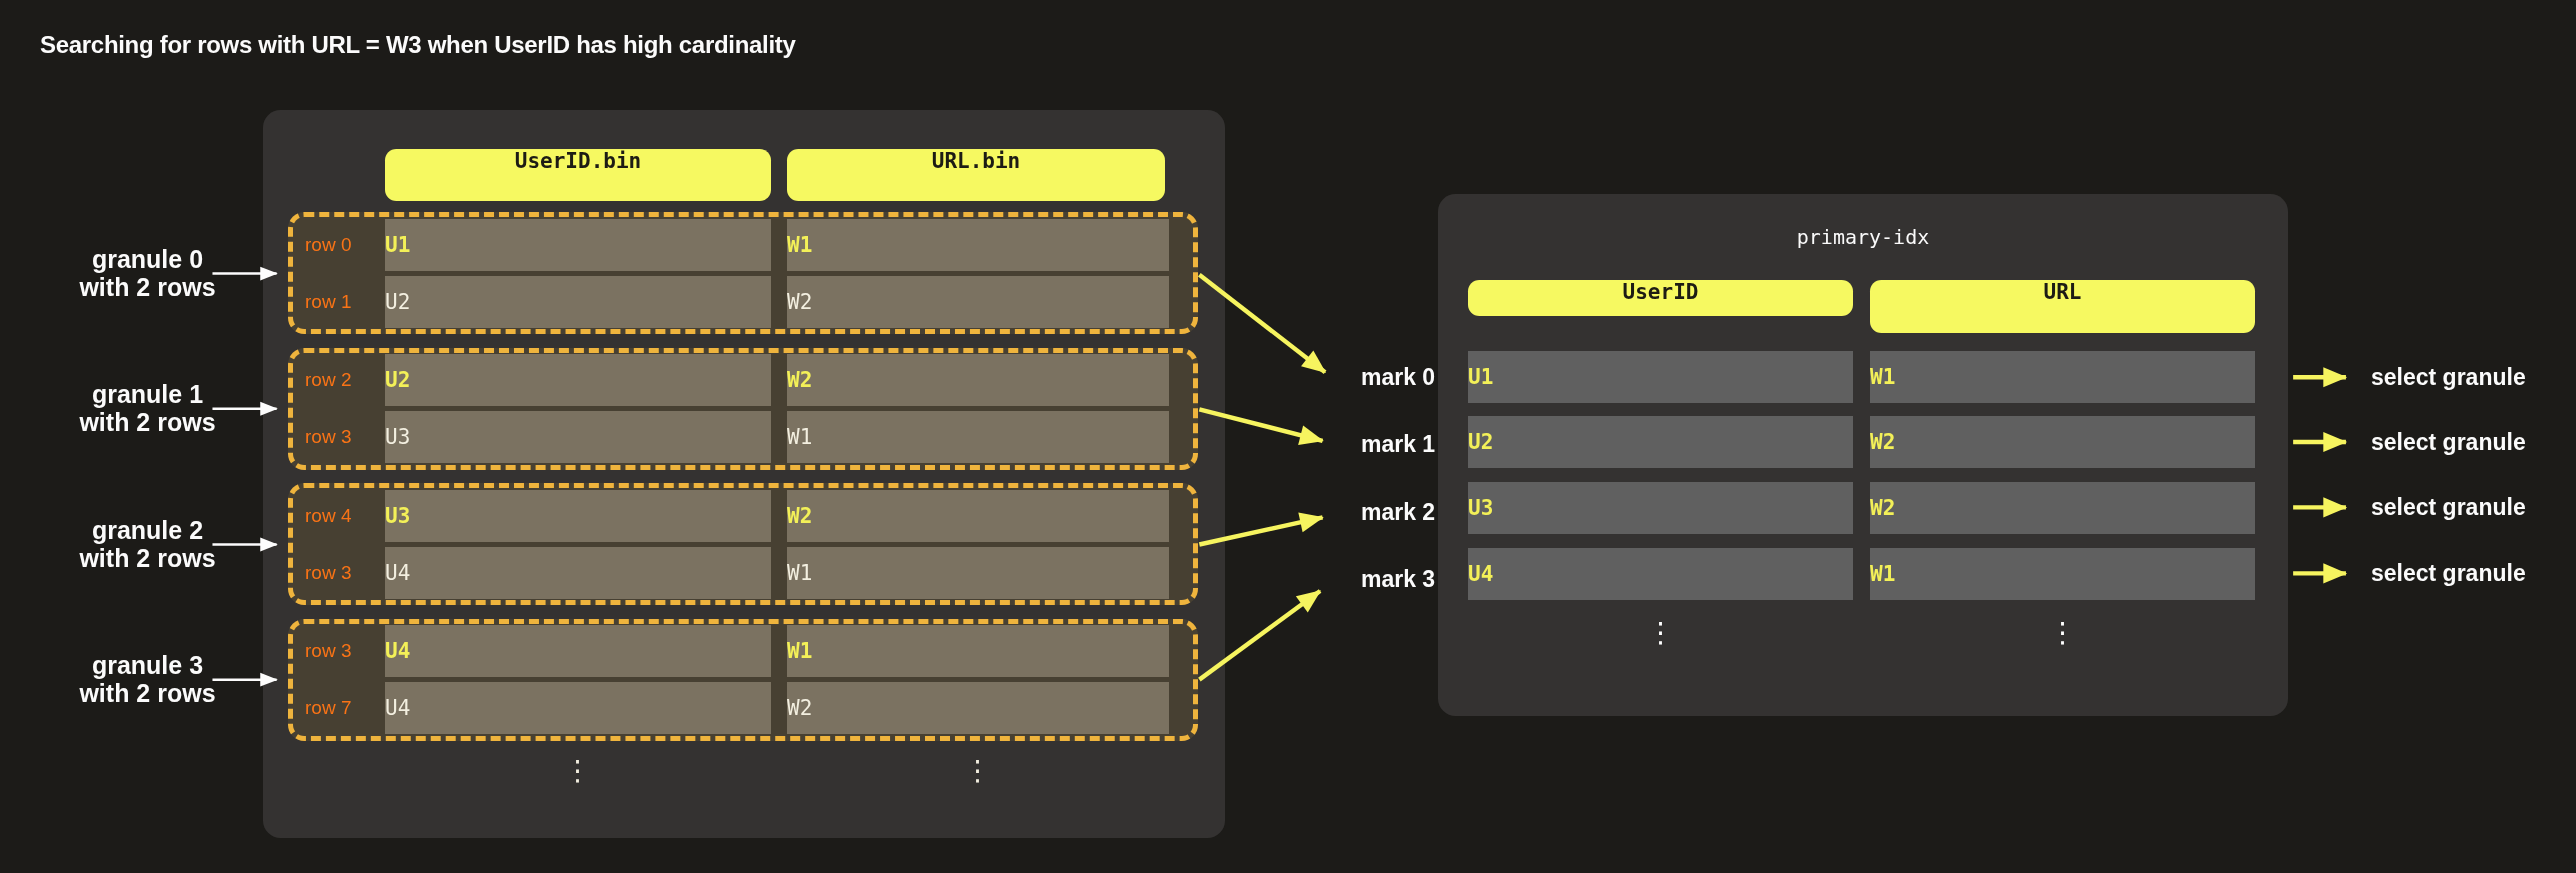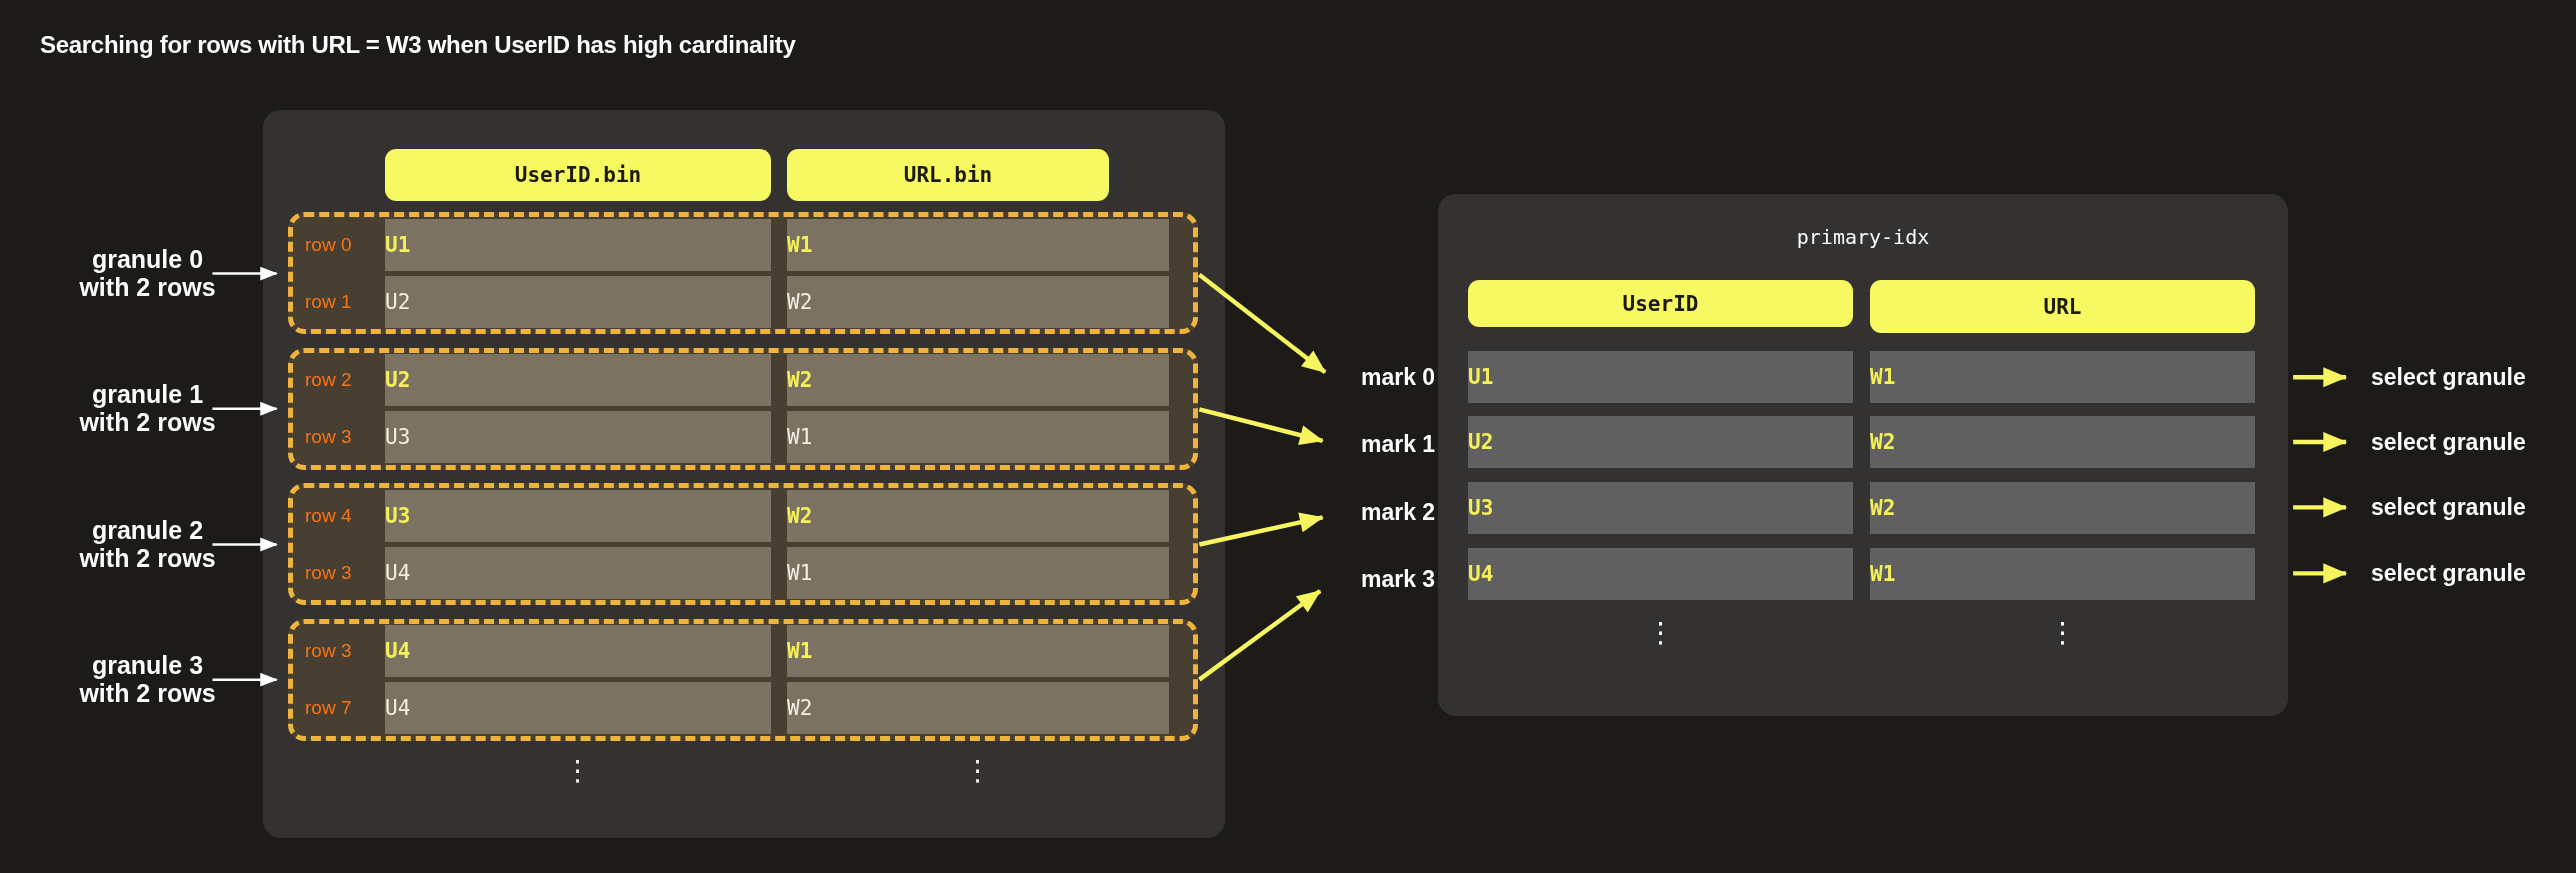--- a/index.html
+++ b/index.html
@@ -5,21 +5,21 @@
   html,body{margin:0;padding:0;}
   body{
     width:2576px;height:874px;overflow:hidden;
     background:#1c1b18;
     font-family:"Liberation Sans",sans-serif;
     position:relative;
   }
   .panel{position:absolute;background:#343231;border-radius:17.6px;}
   .colhead{
     position:absolute;background:#f6f961;border-radius:11.3px;
-    display:flex;align-items:center;justify-content:center;
+    display:flex;justify-content:center;
     font-family:"DejaVu Sans Mono",monospace;font-size:21px;font-weight:600;color:#1d1c14;
   }
   .granule{
     position:absolute;left:288px;width:910px;height:122px;box-sizing:border-box;
     background:#474032;border:5px dashed #efb43d;border-radius:16.3px;
   }
   .cell{
     position:absolute;height:52px;
     display:flex;align-items:center;justify-content:flex-start;
     font-family:"DejaVu Sans Mono",monospace;font-size:21px;
@@ -61,21 +61,21 @@
 </head>
 <body>
 
 <div class="title">Searching for rows with  URL = W3 when UserID has high cardinality</div>
 
 <div class="panel" style="left:263px;top:110px;width:962px;height:728px;"></div>
 
 <div class="colhead" style="left:385px;top:149px;width:386px;height:52px;">
     <span>UserID.bin</span>
   </div>
-<div class="colhead" style="left:787px;top:149px;width:322px;height:52px;">
+<div class="colhead" style="left:787px;top:149px;width:378px;height:52px;">
     <span>URL.bin</span>
   </div>
 
 <div class="granule" style="top:212px;"></div>
 <div class="glabel" style="top:245px;">
   <div>granule 0</div>
   <div>with 2 rows</div>
 </div>
 <div class="rowlabel" style="top:219px;">row 0</div>
 <div class="cell" style="left:385px;top:219px;width:386px;">
@@ -156,21 +156,21 @@
 <div class="ellipsis" style="left:946px;top:754px;">⋮</div>
 
 <div class="marklabel" style="top:361px;">mark 0</div>
 <div class="marklabel" style="top:428px;">mark 1</div>
 <div class="marklabel" style="top:496px;">mark 2</div>
 <div class="marklabel" style="top:563px;">mark 3</div>
 
 <div class="panel" style="left:1438px;top:194px;width:850px;height:522px;"></div>
 <div class="idxtitle">primary-idx</div>
 
-<div class="colhead" style="left:1468px;top:280px;width:385px;height:47px;">
+<div class="colhead" style="left:1468px;top:280px;width:385px;height:36px;">
     <span>UserID</span>
   </div>
 <div class="colhead" style="left:1870px;top:280px;width:385px;height:53px;">
     <span>URL</span>
   </div>
 
 <div class="cell idx" style="left:1468px;top:351px;width:385px;">
     <span class="val-hl">U1</span>
   </div>
 <div class="cell idx" style="left:1870px;top:351px;width:385px;">

